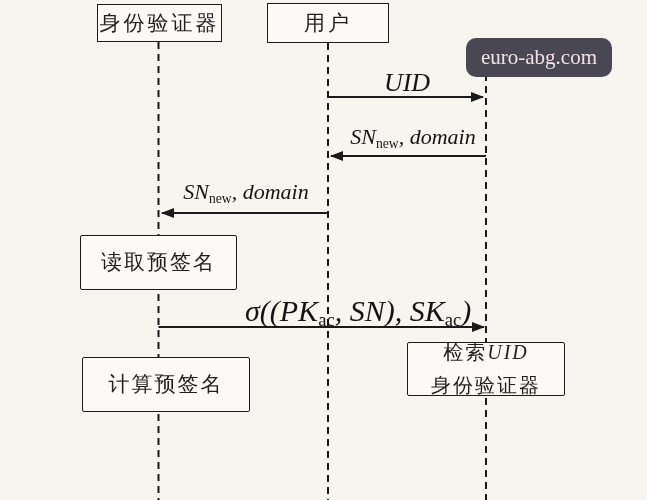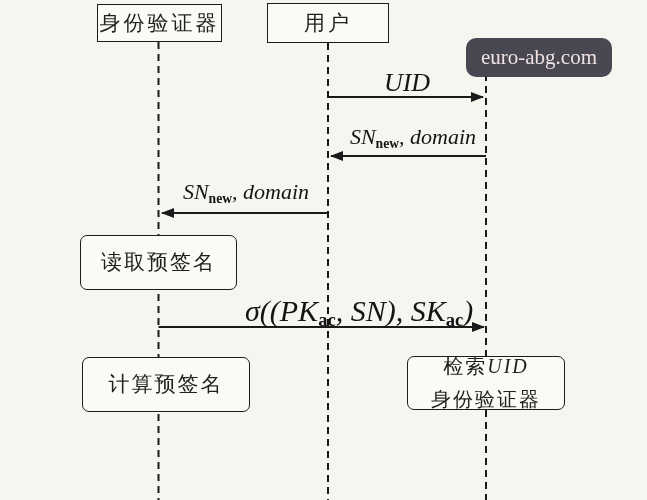--- a/index.html
+++ b/index.html
@@ -34,52 +34,51 @@
   }
   .actor-box.a1 { left: 97px;  top: 4px; width: 125px; height: 38px; }
   .actor-box.a2 { left: 267px; top: 3px; width: 122px; height: 40px; }
   .actor-box.a3 { left: 425px; top: 1px; width: 122px; height: 37px; }
 
   
   .action-box {
     position: absolute;
     box-sizing: border-box;
     border: 1.6px solid #1c1c1c;
-    border-radius: 7px;
+    border-radius: 2px;
     background: #fbfaf6;
     display: flex;
     flex-direction: column;
     align-items: center;
     justify-content: center;
     font-size: 21px;
     letter-spacing: 2px;
     color: #1f1f1f;
     line-height: 25px;
     text-align: center;
   }
   .action-box.b1 { left: 80px;  top: 235px; width: 157px; height: 55px; }
   .action-box.b2 { left: 82px;  top: 357px; width: 168px; height: 55px; }
-  .action-box.b3 { left: 407px; top: 356px; width: 158px; height: 54px; font-size: 20px; gap: 8px; }
+  .action-box.b3 { left: 407px; top: 342px; width: 158px; height: 54px; font-size: 20px; gap: 8px; }
 
   
   .msg-label {
     position: absolute;
     font-style: italic;
     color: #141414;
     text-align: center;
     white-space: nowrap;
     font-family: "Liberation Serif", "DejaVu Serif", serif;
   }
   .msg-label sub {
     font-size: 0.62em;
     font-style: normal;
     line-height: 0;
     vertical-align: -0.28em;
     letter-spacing: 0;
-    font-weight: bold;
   }
   .msg-label.m1 { left: 327px; top: 68px;  width: 160px; font-size: 26px; }
   .msg-label.m2 { left: 343px; top: 124px; width: 140px; font-size: 22px; }
   .msg-label.m3 { left: 176px; top: 179px; width: 140px; font-size: 22px; }
   .msg-label.m4 { left: 245px; top: 294px; width: 180px; font-size: 30px; }
 
   .italic-serif { font-style: italic; }
 
   
   .watermark {

